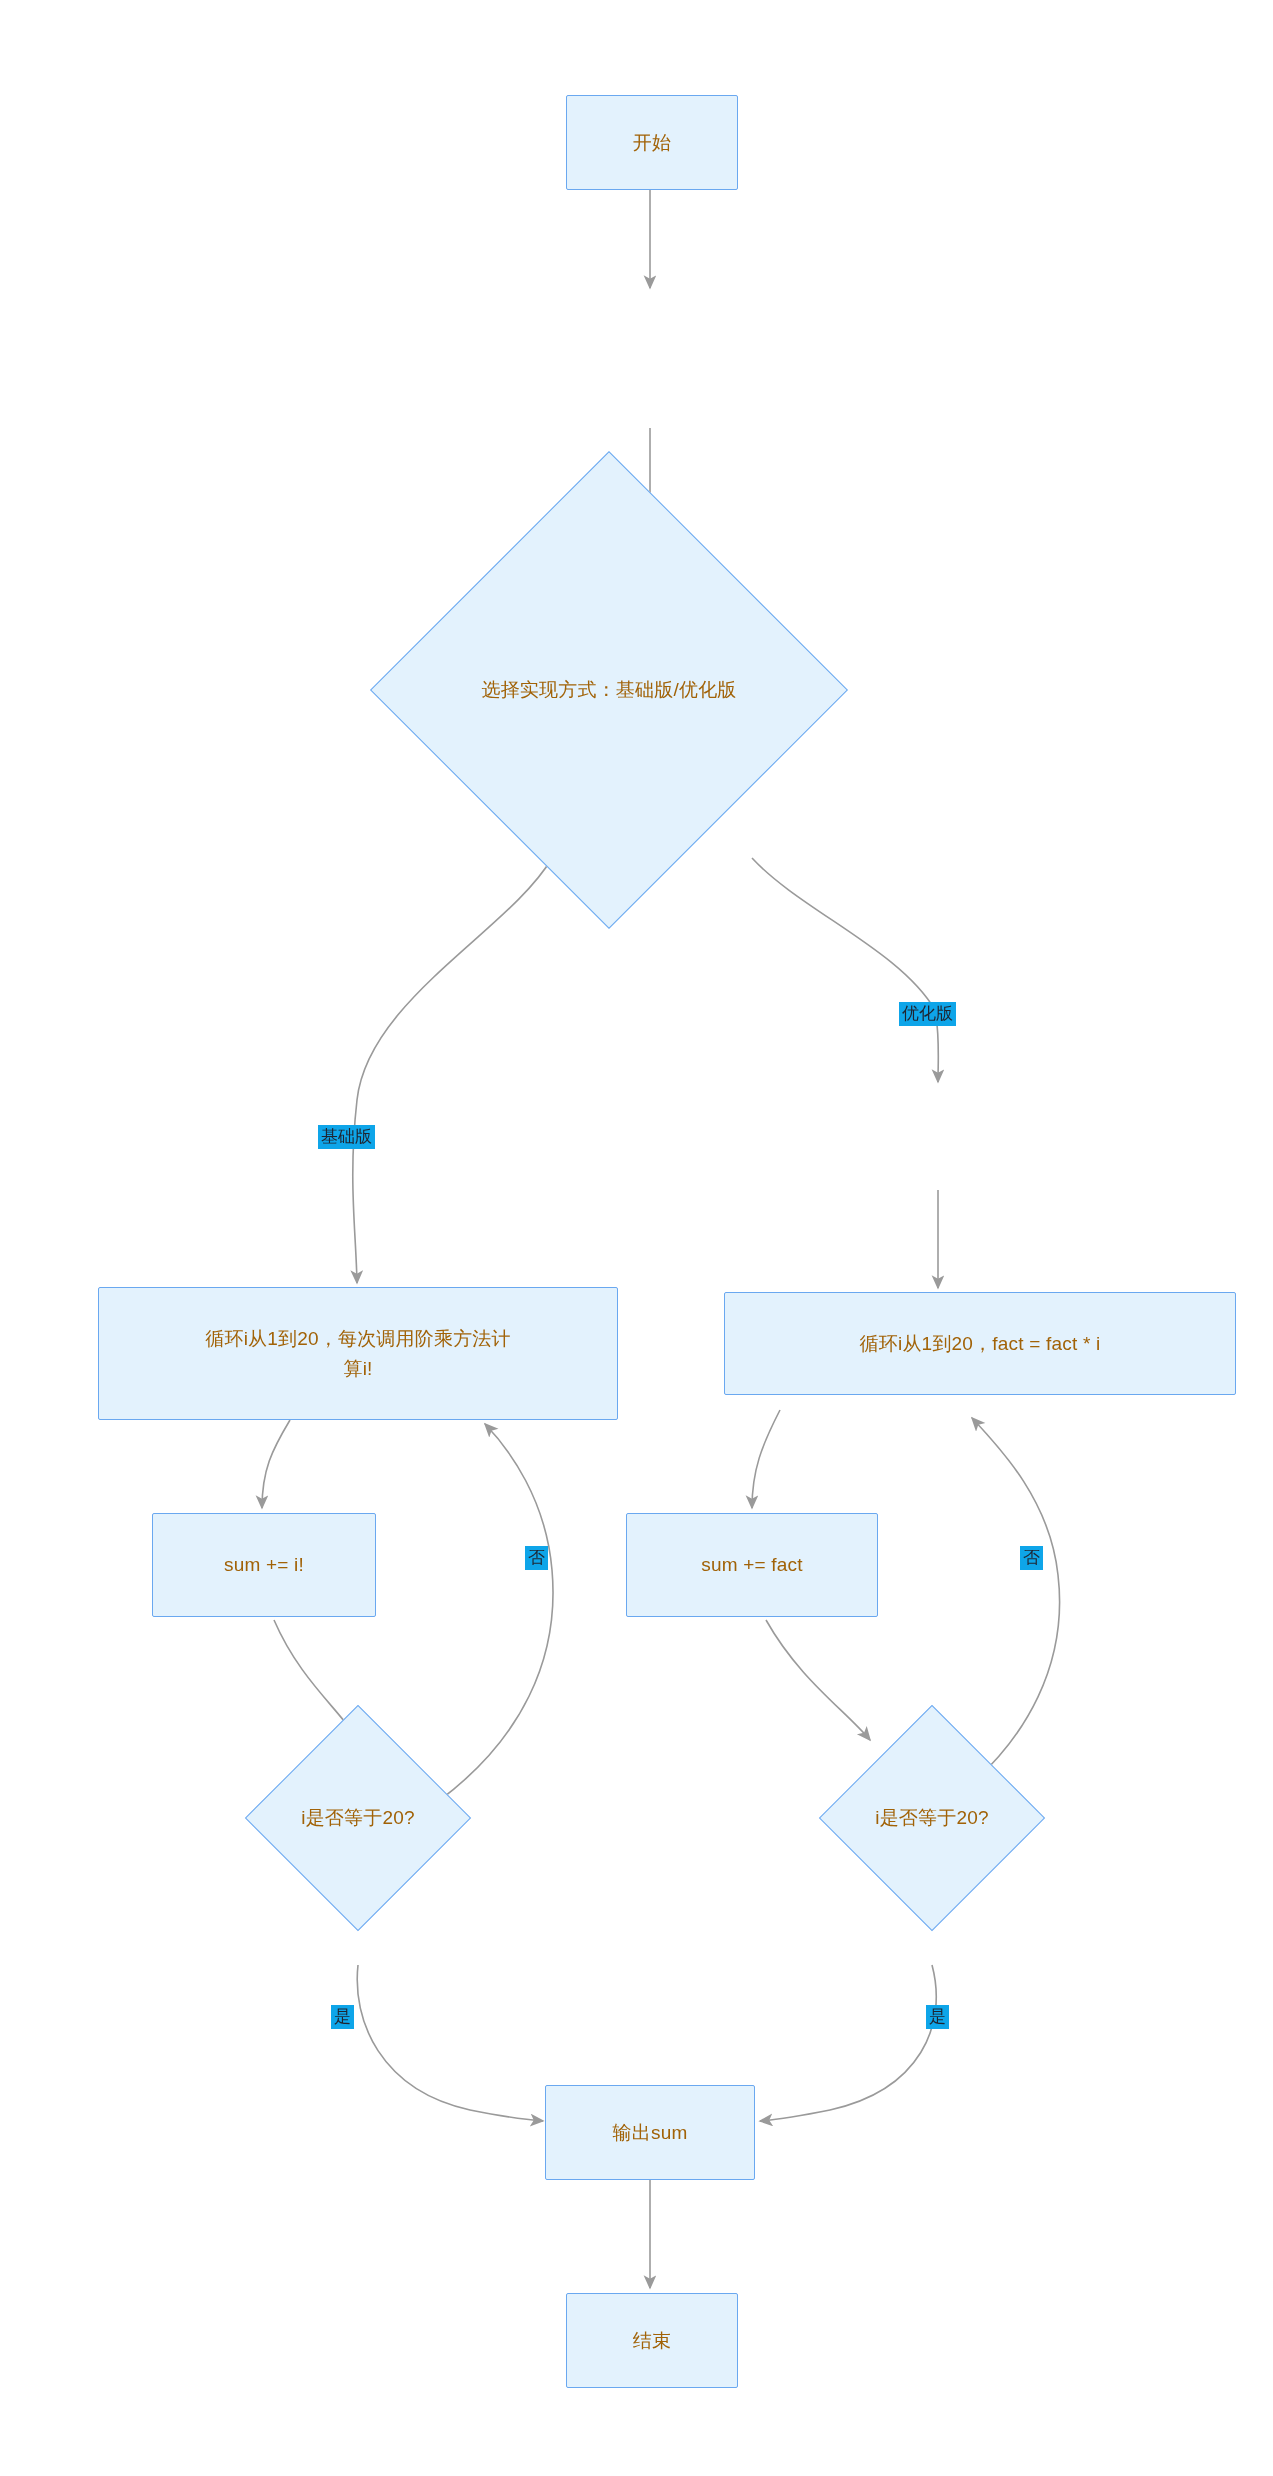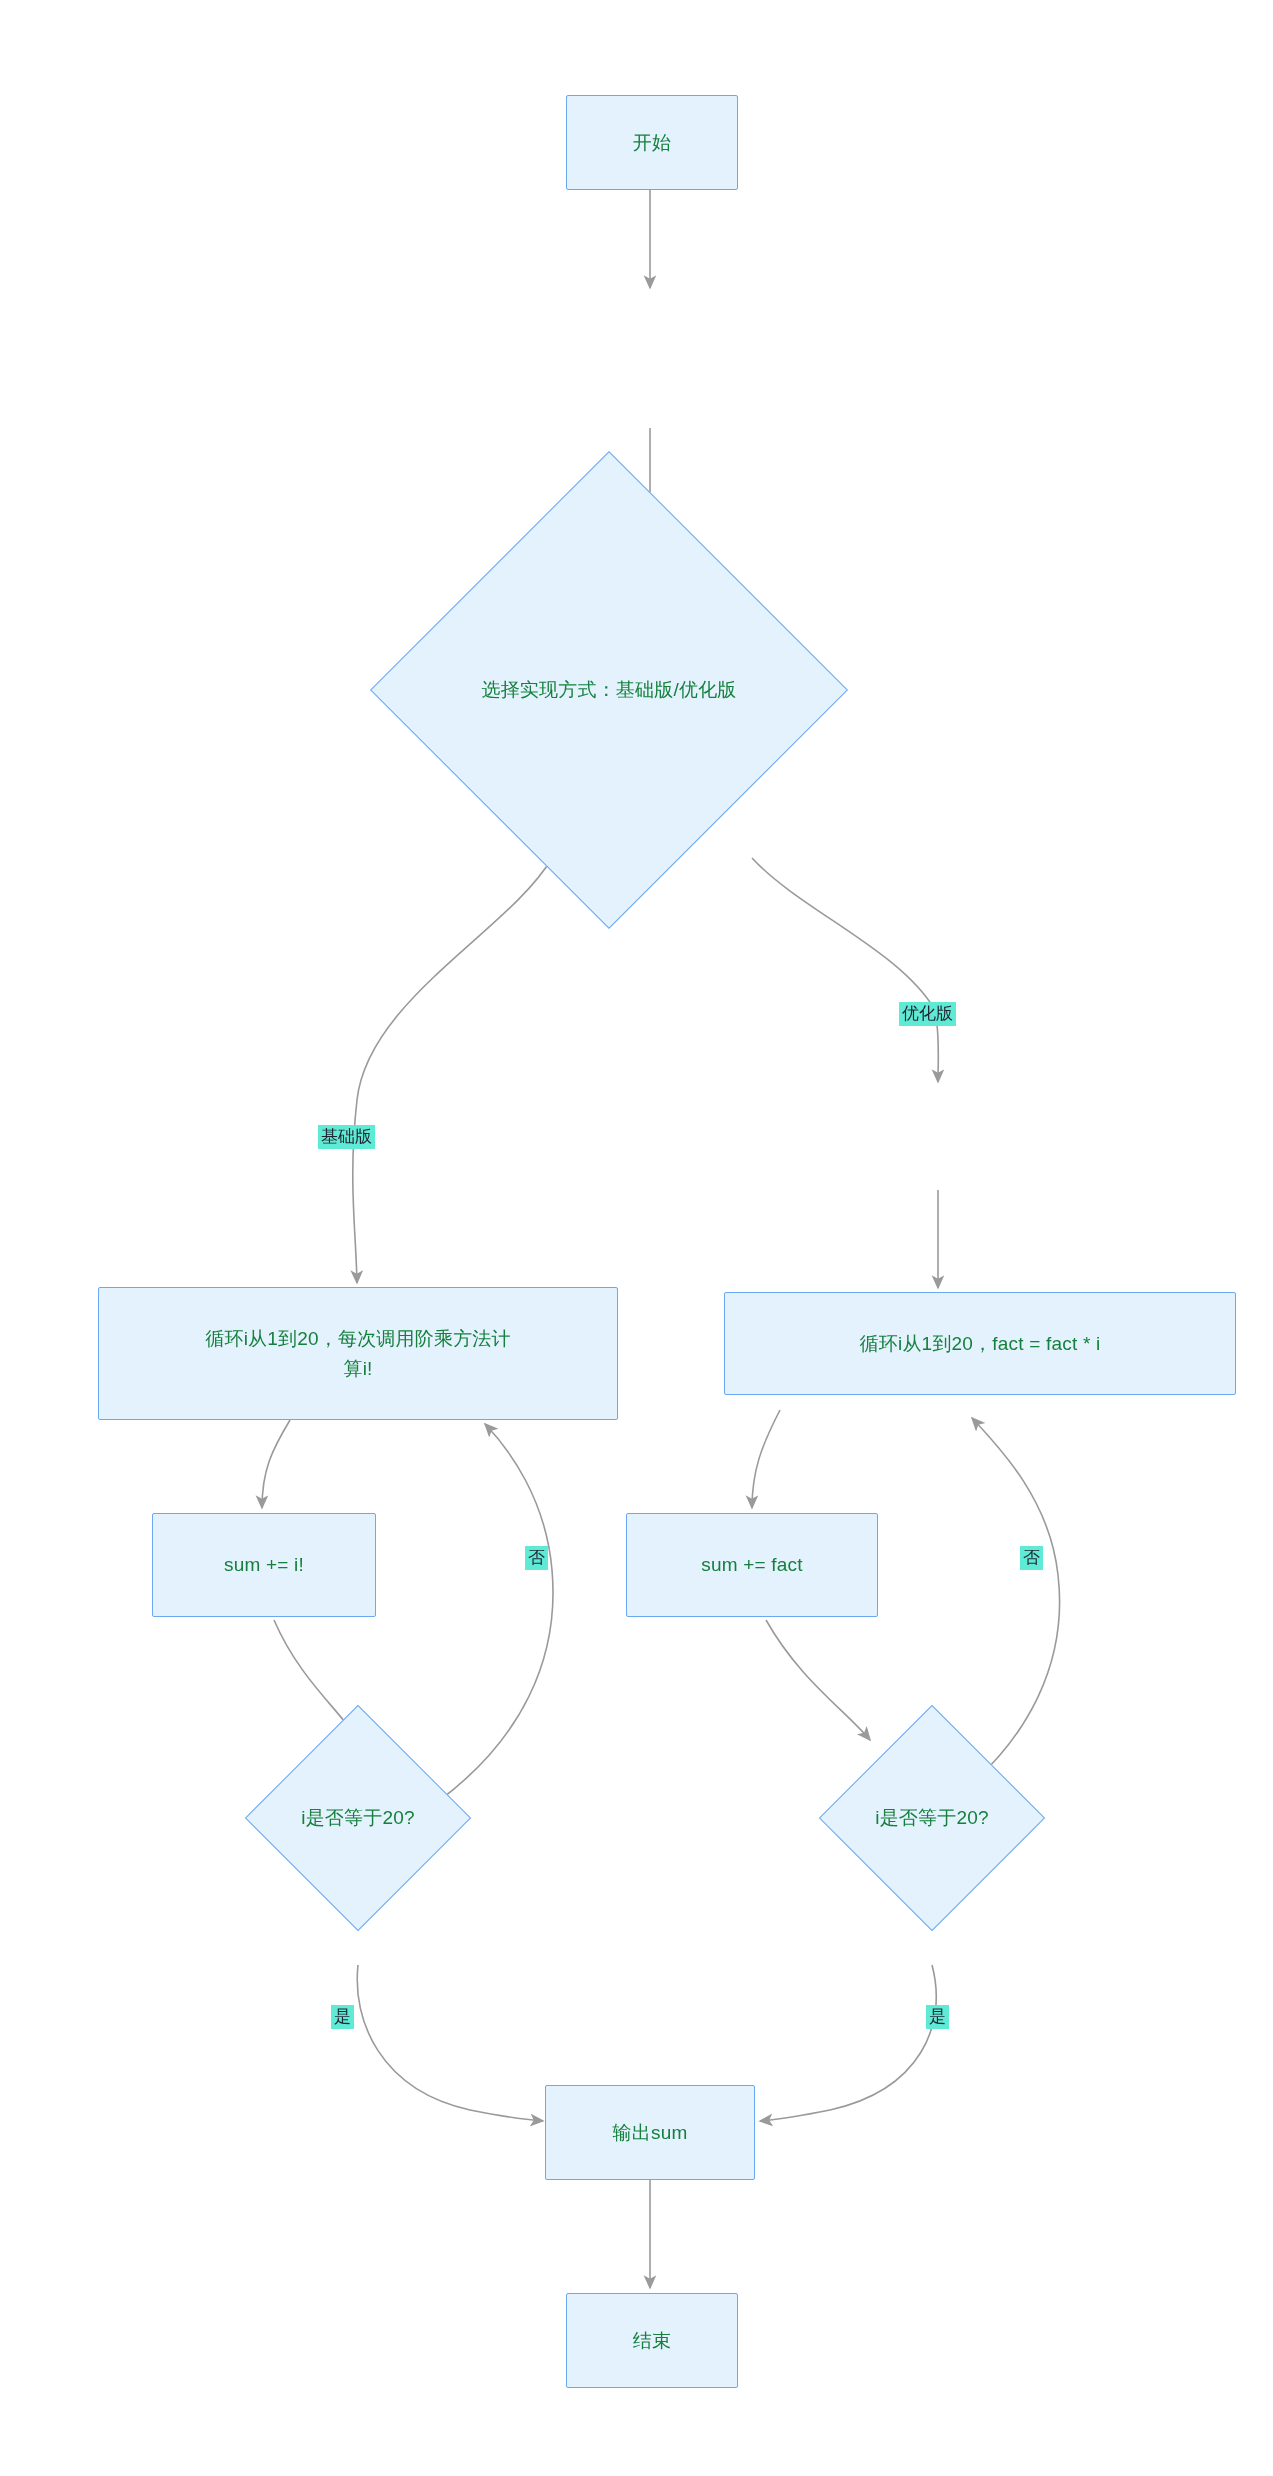--- a/index.html
+++ b/index.html
@@ -25,21 +25,21 @@
     height: 2476px;
     pointer-events: none;
   }
   .node {
     position: absolute;
     box-sizing: border-box;
     display: flex;
     align-items: center;
     justify-content: center;
     text-align: center;
-    color: #15803d;
+    color: #a16207;
     font-size: 19px;
     line-height: 1.55;
     letter-spacing: 0.2px;
   }
   .node.rect {
     background: #e3f2fd;
     border: 1.6px solid #6aa8f0;
     border-radius: 2px;
   }
   .node.diamond-wrap {
@@ -55,21 +55,21 @@
     transform: rotate(45deg);
     box-sizing: border-box;
   }
   .diamond-label {
     position: relative;
     z-index: 2;
     white-space: nowrap;
   }
   .edge-label {
     position: absolute;
-    background: #5eead4;
+    background: #0ea5e9;
     color: #1f2430;
     font-size: 17px;
     line-height: 1.2;
     padding: 2px 3px;
     white-space: nowrap;
     box-sizing: border-box;
   }
   .nlines {
     white-space: pre-line;
   }

